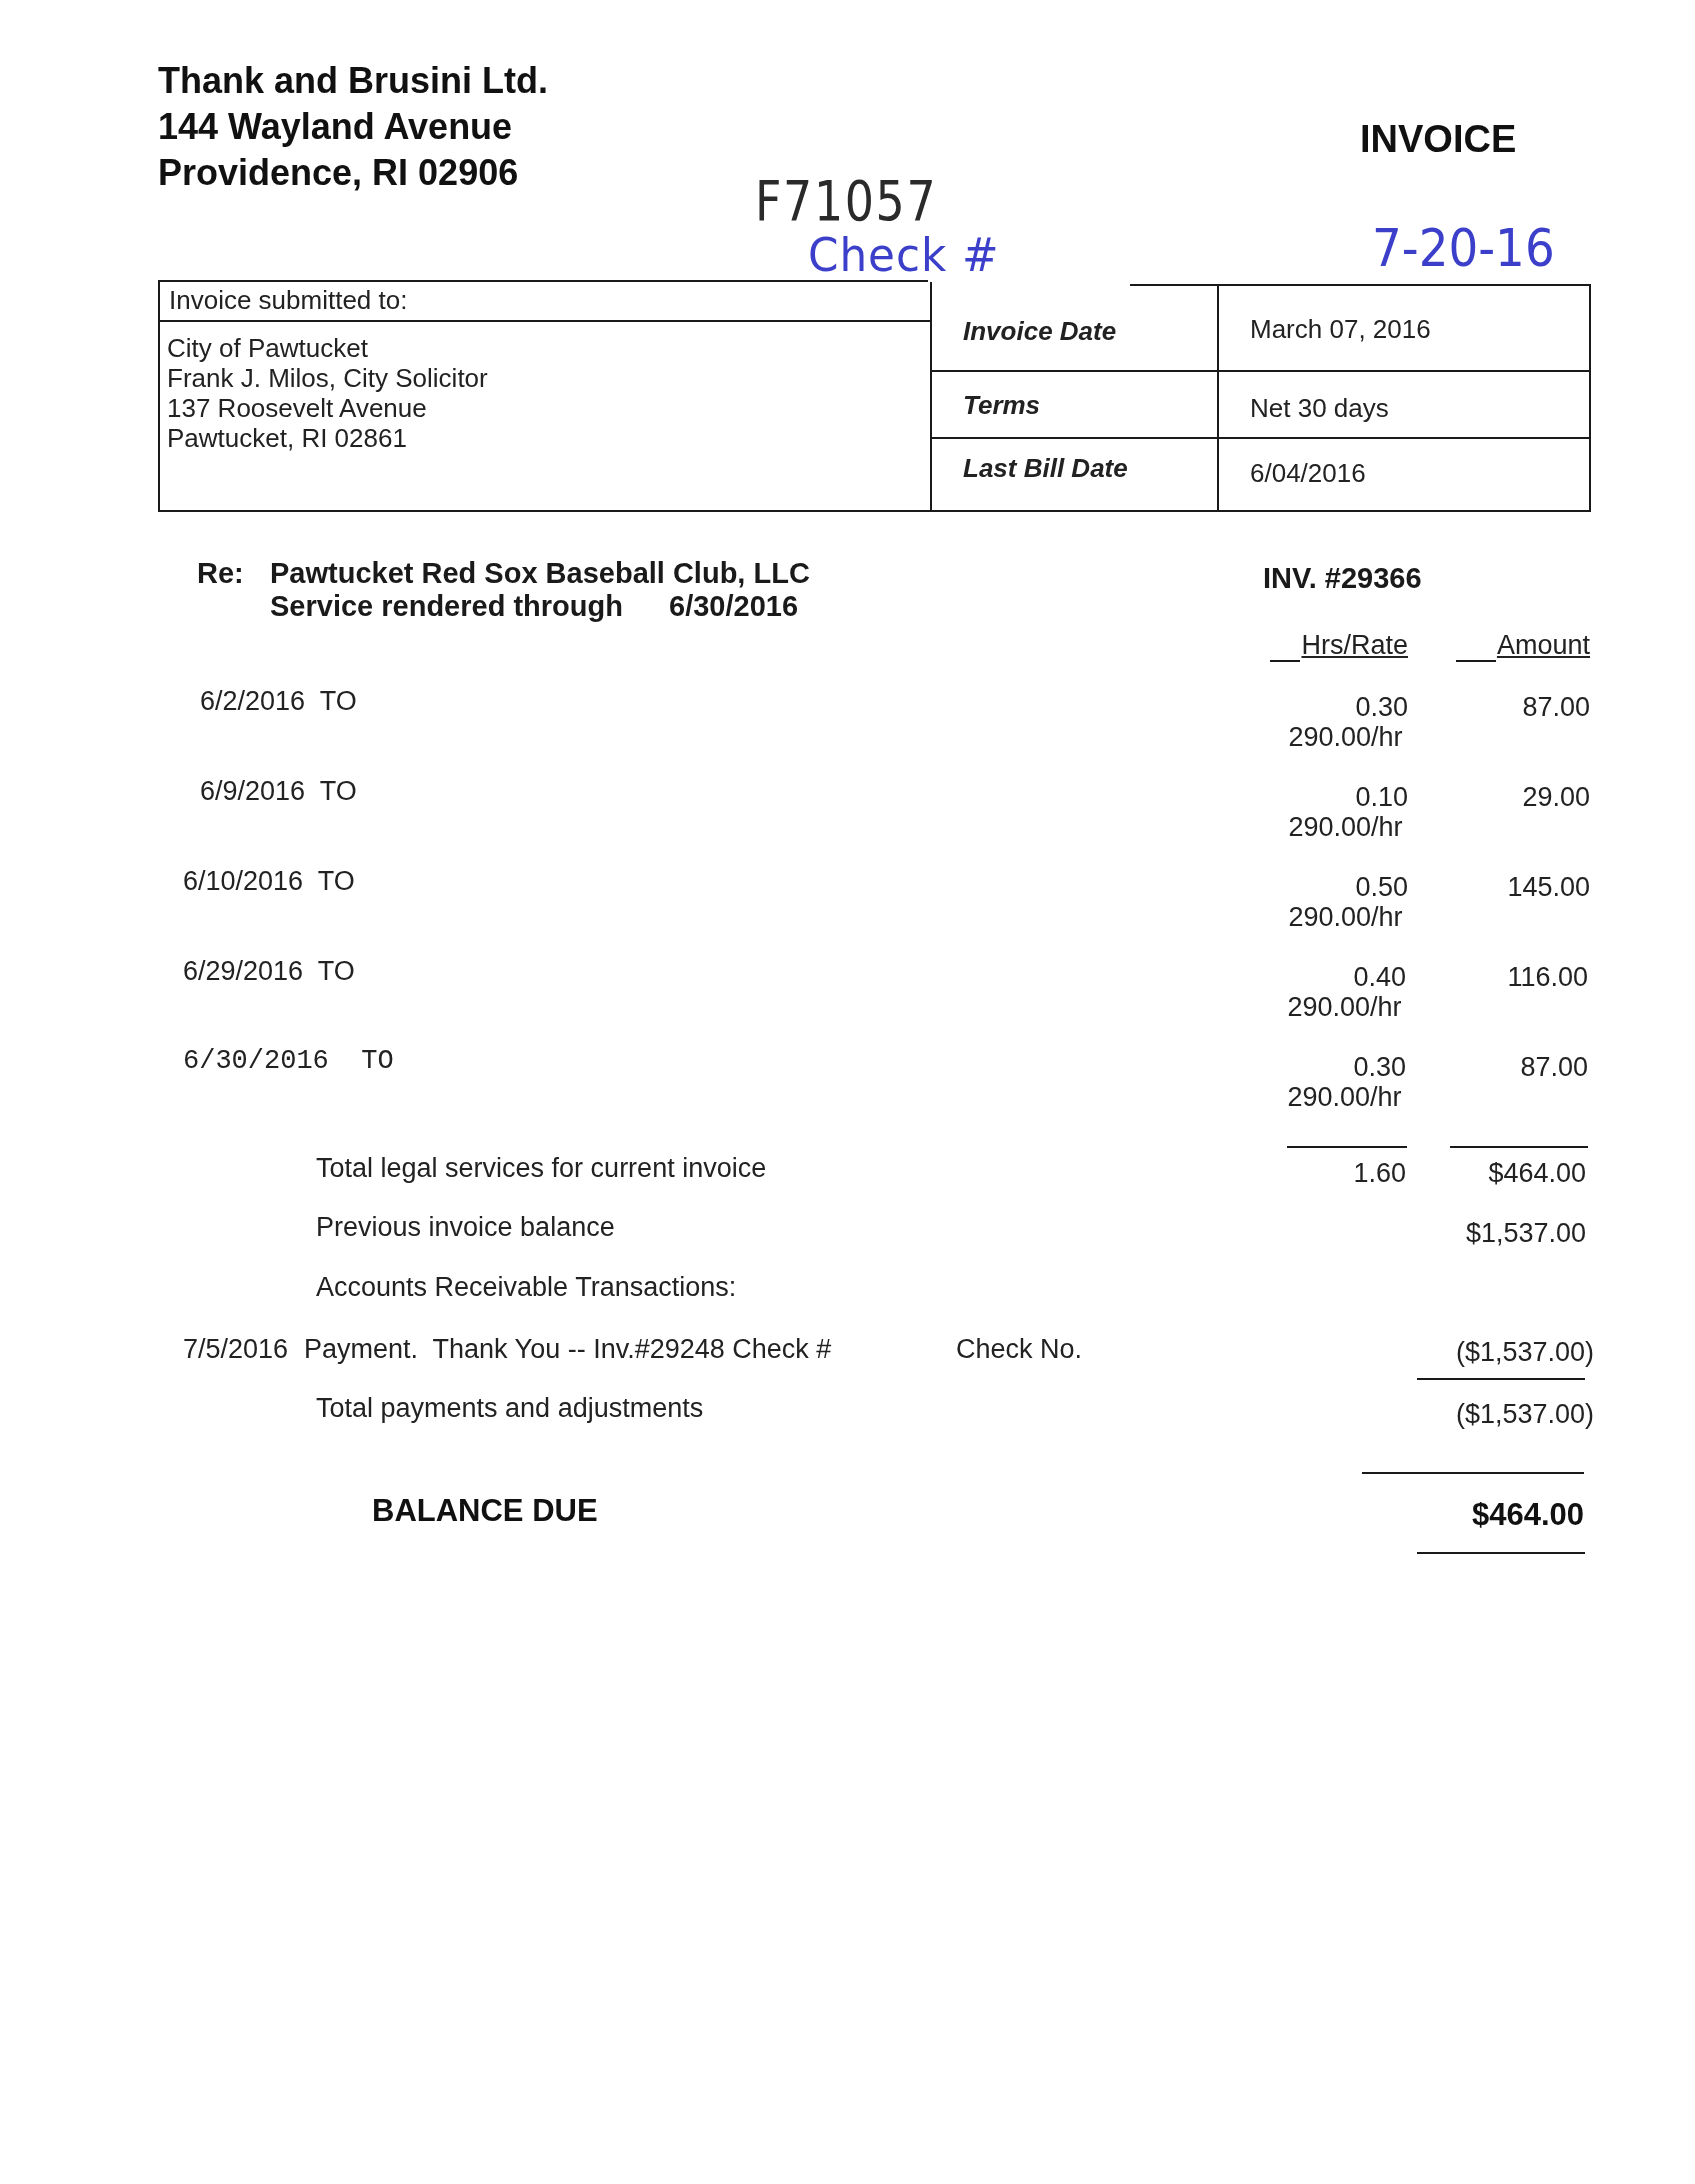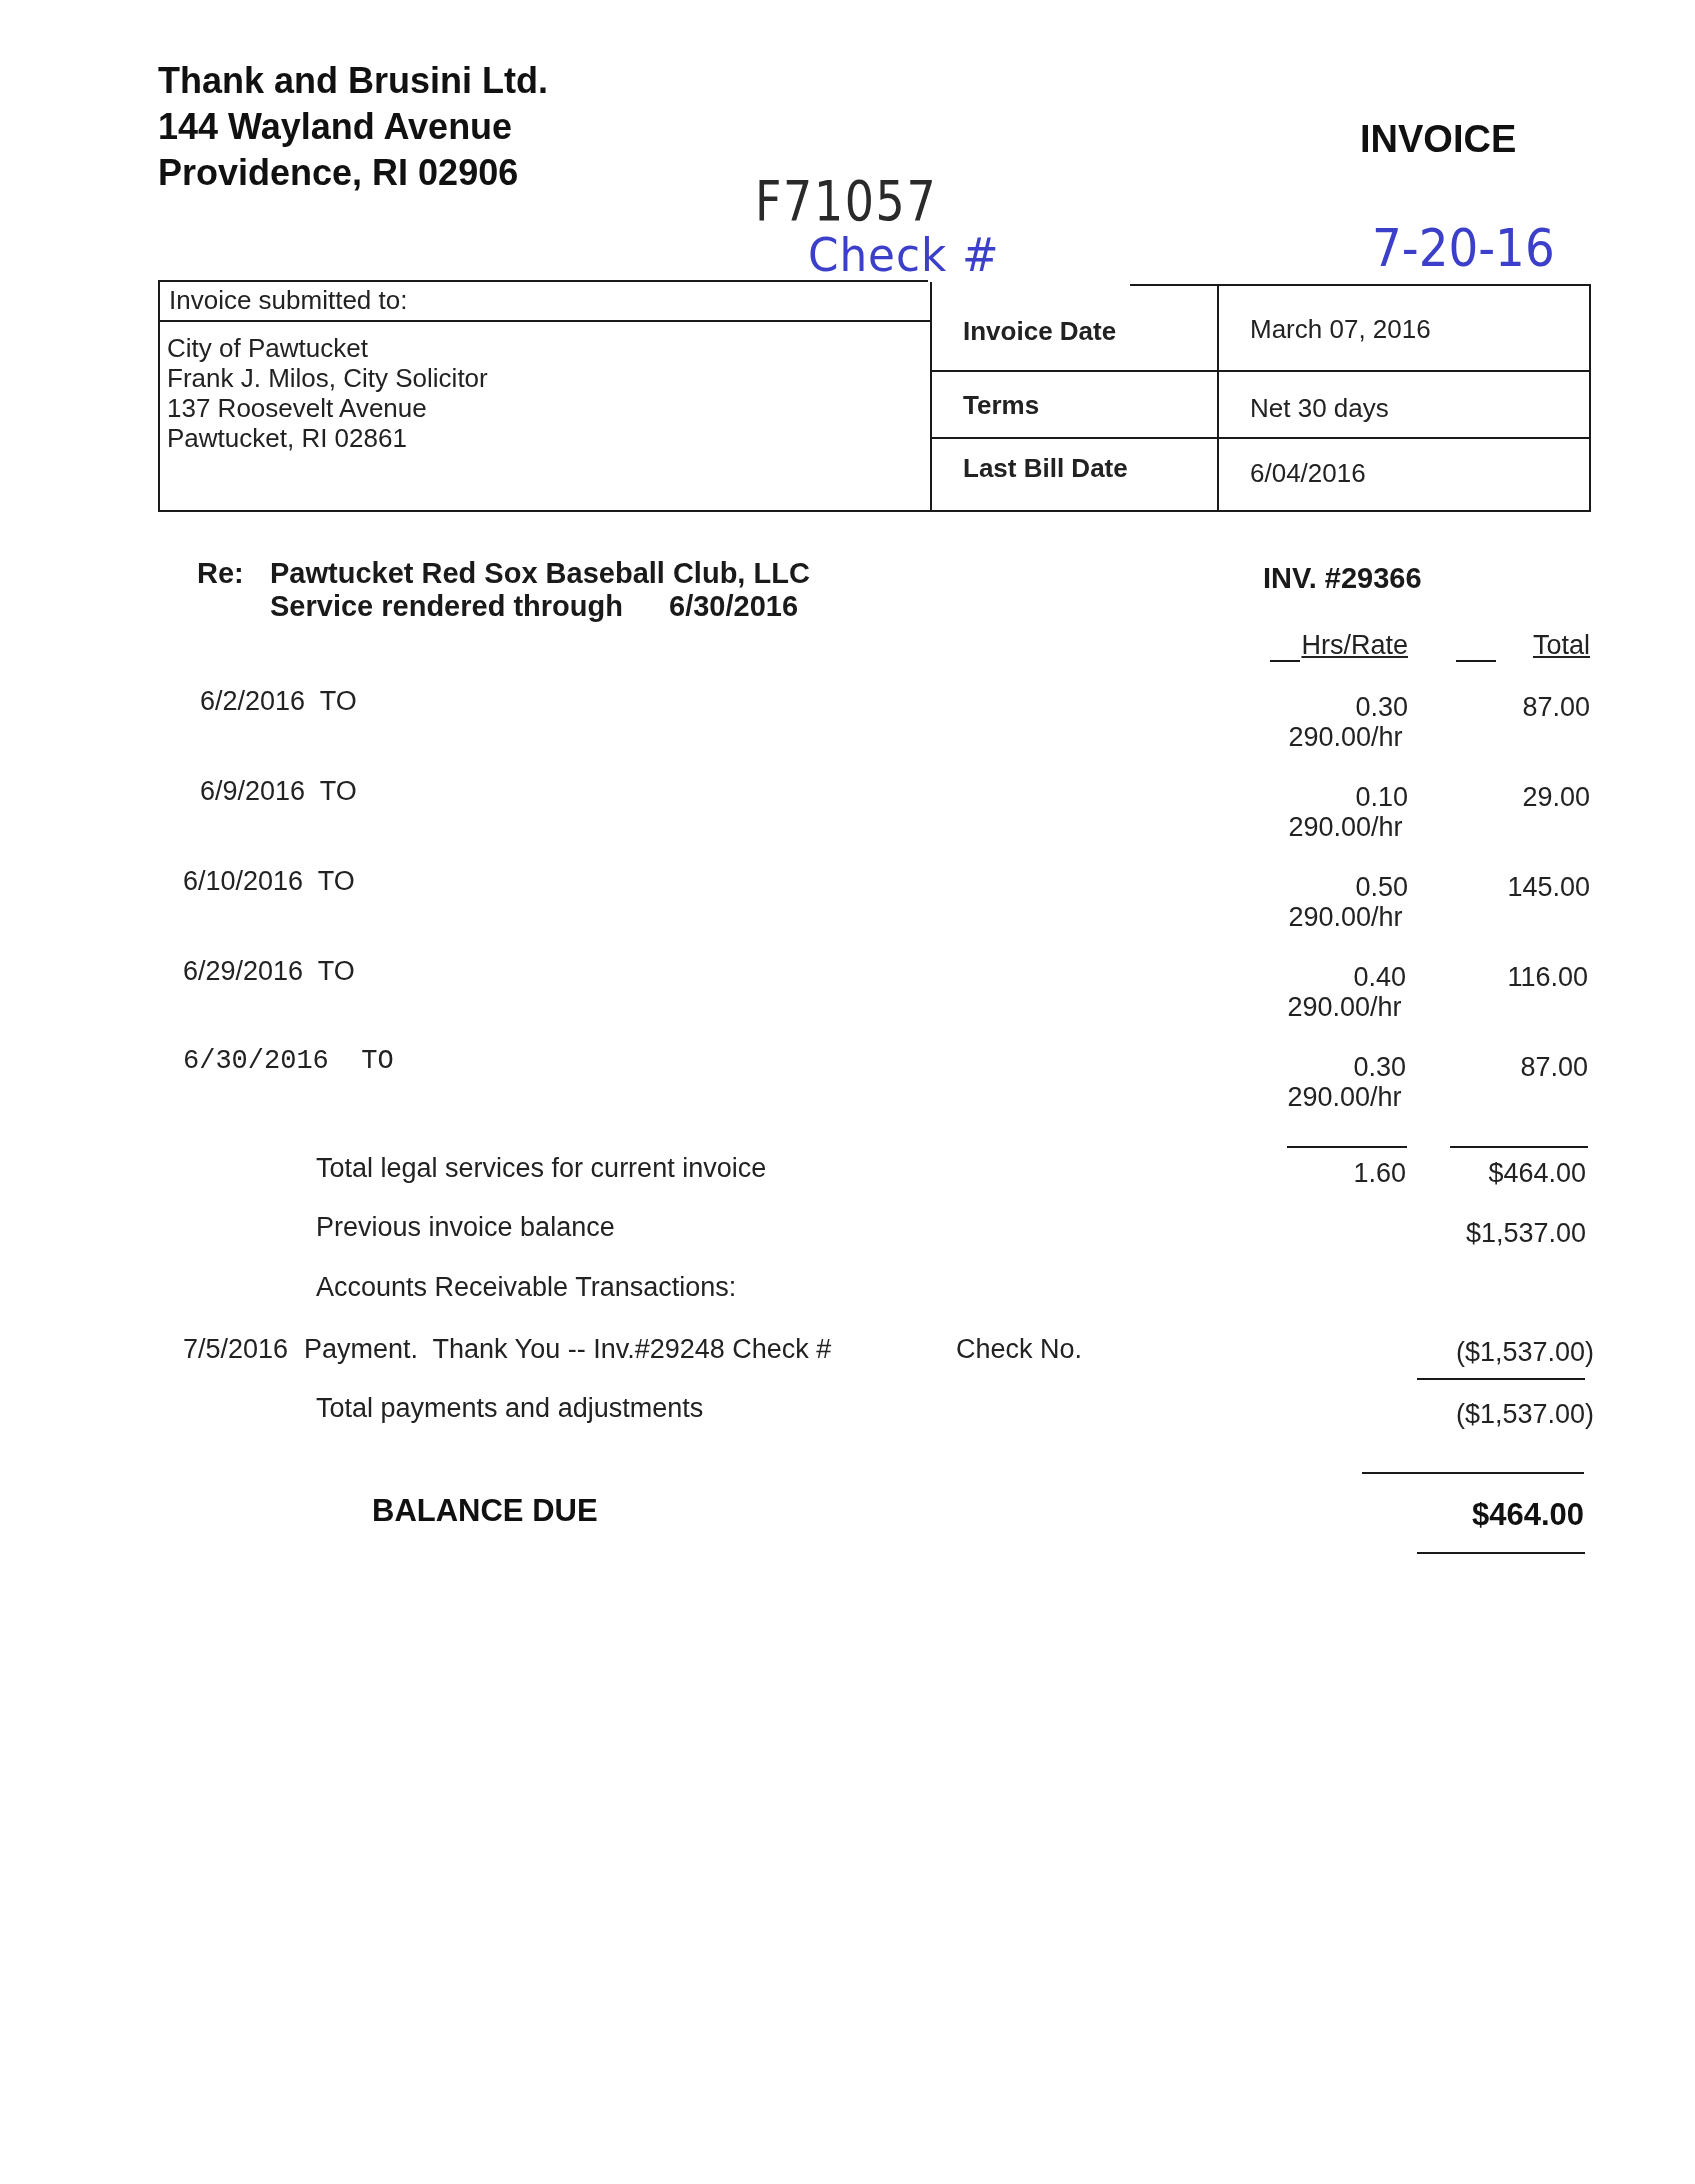--- a/index.html
+++ b/index.html
@@ -9,21 +9,21 @@
     }
     .abs { position: absolute; white-space: nowrap; }
     .firm { left: 158px; top: 58px; font-size: 36px; font-weight: bold; line-height: 46px; color: #111; }
     .invoice-title { left: 1360px; top: 118px; font-size: 38px; font-weight: bold; color: #111; }
     .hand { font-family: "DejaVu Sans", sans-serif; font-weight: normal; }
     .hand-ref { left: 755px; top: 168px; font-size: 56px; color: #2a2a2a; letter-spacing: 2px; transform: scaleX(0.82); transform-origin: left top; }
     .hand-check { left: 808px; top: 228px; font-size: 46px; color: #3b3fc9; letter-spacing: 1px; transform: scaleX(0.95); transform-origin: left top; }
     .hand-date { left: 1372px; top: 218px; font-size: 52px; color: #3b3fc9; transform: scaleX(0.9); transform-origin: left top; }
     .line { position: absolute; background: #1a1a1a; }
     .box-text { font-size: 26px; color: #222; }
-    .label-i { font-size: 26px; font-weight: bold; color: #222; }
+    .label-i { font-size: 26px; font-style: italic; font-weight: bold; color: #222; }
     .re { font-size: 29px; font-weight: bold; color: #1a1a1a; }
     .txt { font-size: 27px; color: #222; }
     .num { font-size: 27px; color: #222; text-align: right; }
     .hdr { font-size: 27px; color: #222; text-decoration: underline; }
     .bold { font-weight: bold; }
   </style>
 </head>
 <body>
 
 <div class="abs firm">
@@ -63,21 +63,21 @@
 <div class="abs label-i" style="left:963px; top:453px;">Last Bill Date</div>
 <div class="abs box-text" style="left:1250px; top:458px;">6/04/2016</div>
 
 <div class="abs re" style="left:197px; top:557px;">Re:</div>
 <div class="abs re" style="left:270px; top:557px;">Pawtucket Red Sox Baseball Club, LLC</div>
 <div class="abs re" style="left:270px; top:590px;">Service rendered through</div>
 <div class="abs re" style="left:669px; top:590px;">6/30/2016</div>
 <div class="abs re" style="left:1263px; top:562px;">INV. #29366</div>
 
 <div class="abs hdr" style="left:1270px; top:630px; width:138px; text-align:right;"><span>Hrs/Rate</span></div>
-<div class="abs hdr" style="left:1456px; top:630px; width:134px; text-align:right;"><span>Total</span></div>
+<div class="abs hdr" style="left:1456px; top:630px; width:134px; text-align:right;"><span>Amount</span></div>
 <div class="line" style="left:1270px; top:660px; width:30px; height:2px;"></div>
 <div class="line" style="left:1456px; top:660px; width:40px; height:2px;"></div>
 
 <div>
   <div class="abs txt" style="left:200px; top:686px;"><span>6/2/2016</span>&nbsp; <span>TO</span></div>
   <div class="abs num" style="left:1250px; top:692px; width:158px;">0.30</div>
   <div class="abs num" style="left:1250px; top:722px; width:191px; text-align:center;">290.00/hr</div>
   <div class="abs num" style="left:1440px; top:692px; width:150px;">87.00</div>
 
   <div class="abs txt" style="left:200px; top:776px;"><span>6/9/2016</span>&nbsp; <span>TO</span></div>

